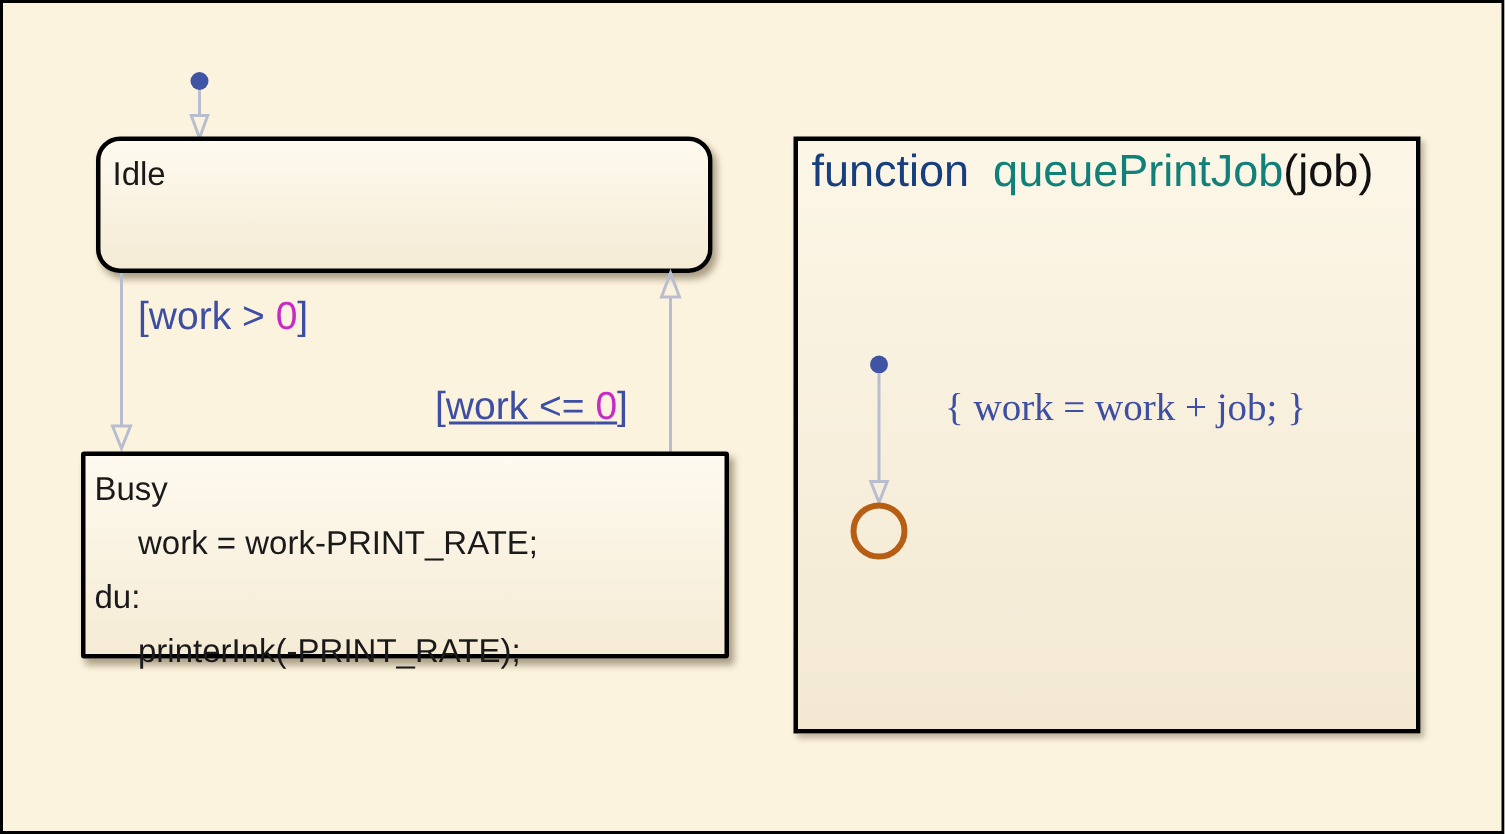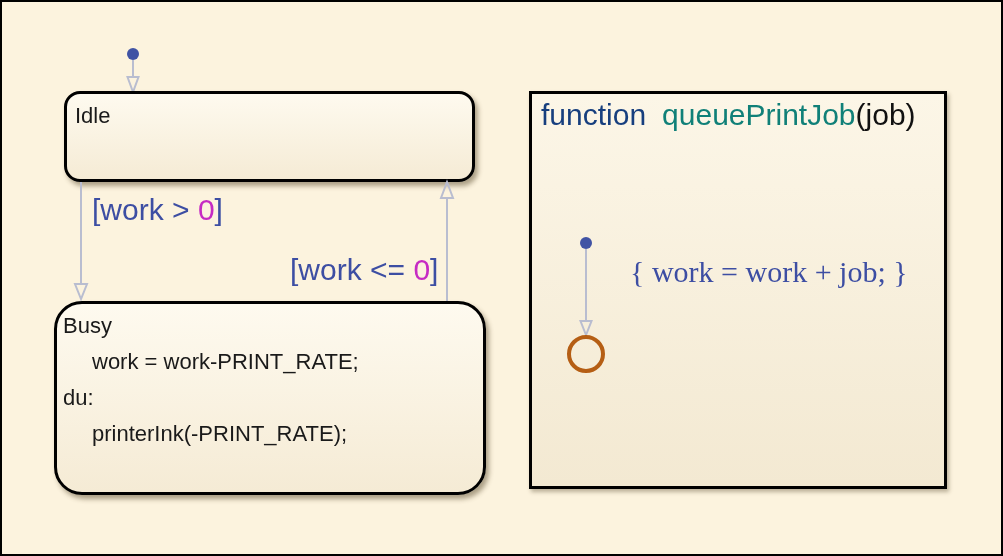--- a/index.html
+++ b/index.html
@@ -14,43 +14,43 @@
   }
   .state{
     position:absolute;
     border:3px solid var(--state-border,#000);
     background:linear-gradient(180deg, var(--state-fill-top,#FEFAEF) 0%, var(--state-fill-bottom,#F5EBD5) 100%);
     box-shadow:3px 4px 5px rgba(70,55,25,0.45);
     color:var(--state-text,#1a1a1a);
     font-size:22px;line-height:36px;
   }
   .state-idle{left:62px;top:89px;width:411px;height:91px;border-radius:16px;padding:4px 8px;}
-  .state-busy{left:52px;top:299px;width:432px;height:194px;border-radius:28px;padding:4px 6px;}
+  .state-busy{left:52px;top:299px;width:432px;height:138px;border-radius:2px;padding:4px 6px;}
   .state-busy .line{white-space:pre;}
   .state-busy .indent{padding-left:29px;}
   .func-box{
     position:absolute;left:527px;top:89px;width:418px;height:398px;
     border:3px solid var(--state-border,#000);
     border-radius:0;
     background:linear-gradient(180deg,#FCF6E7 0%,#F3E9D2 100%);
     box-shadow:2px 3px 4px rgba(70,55,25,0.35);
   }
   .func-title{
     padding:3px 9px;font-size:30px;line-height:36px;white-space:nowrap;
   }
   .kw{color:var(--keyword-navy,#173F7E);margin-right:16px;}
   .fname{color:var(--function-teal,#108078);}
   .fargs{color:#111;}
   .tlabel{
-    position:absolute;font-size:30px;line-height:36px;white-space:nowrap;
+    position:absolute;font-size:26px;line-height:36px;white-space:nowrap;
     color:var(--label-blue,#3D4EA3);
   }
   .tlabel .magenta{color:var(--label-magenta,#C62BC3);}
   .lbl-work-gt{left:90px;top:190px;}
-  .lbl-work-le{left:288px;top:250px;}
+  .lbl-work-le{left:288px;top:250px;text-decoration:underline;}
   .lbl-action{left:628px;top:252px;font-family:Liberation Serif, serif;}
   svg.trans{position:absolute;overflow:visible;}
 </style>
 </head>
 <body>
 
 <div class="canvas">
 
   <svg class="trans" style="left:117px;top:40px" width="28" height="52" viewBox="0 0 28 52">
     <circle cx="14" cy="12" r="6" style="fill:var(--default-dot,#4053A4)"></circle>

